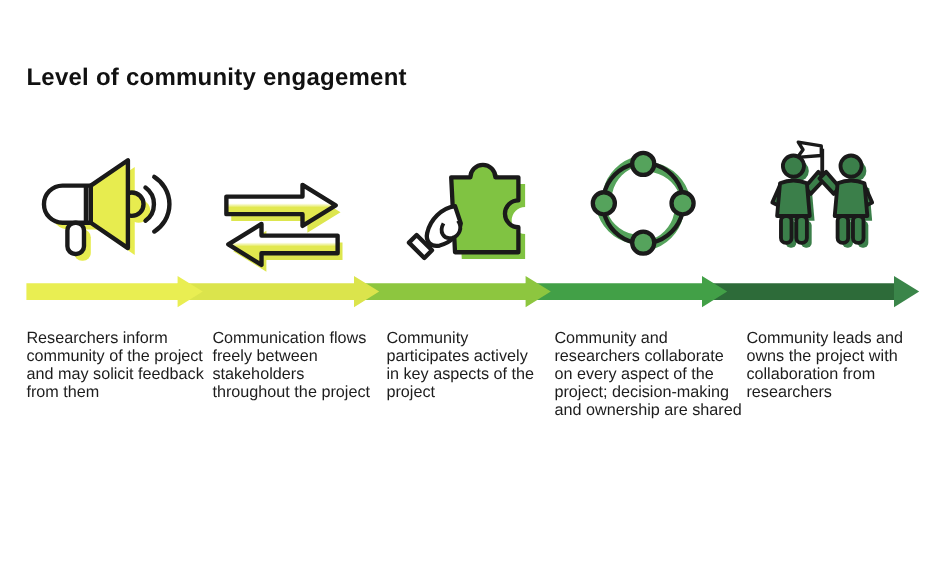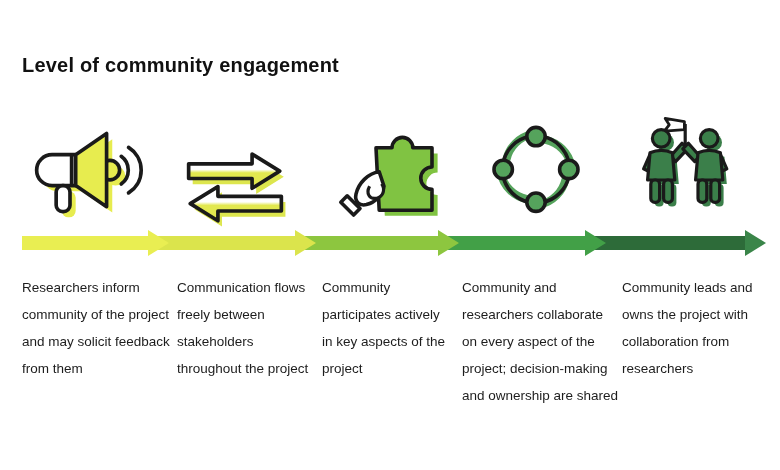--- a/index.html
+++ b/index.html
@@ -8,21 +8,21 @@
     font-family:"Liberation Sans","DejaVu Sans",sans-serif;
   }
   .title{
     position:absolute;left:22px;top:54px;margin:0;
     font-size:20px;font-weight:bold;color:#111;letter-spacing:.2px;
   }
   .icon{position:absolute;}
   .arrow-band{position:absolute;left:0;top:225px;}
   .stage-label{
     position:absolute;top:274px;
-    font-size:13.5px;line-height:27px;color:#1d1d1d;
+    font-size:13.5px;line-height:15px;color:#1d1d1d;
   }
   .col1{left:22px;width:148px;}
   .col2{left:177px;width:138px;}
   .col3{left:322px;width:128px;}
   .col4{left:462px;width:158px;}
   .col5{left:622px;width:148px;}
 </style>
 </head>
 <body>
 

